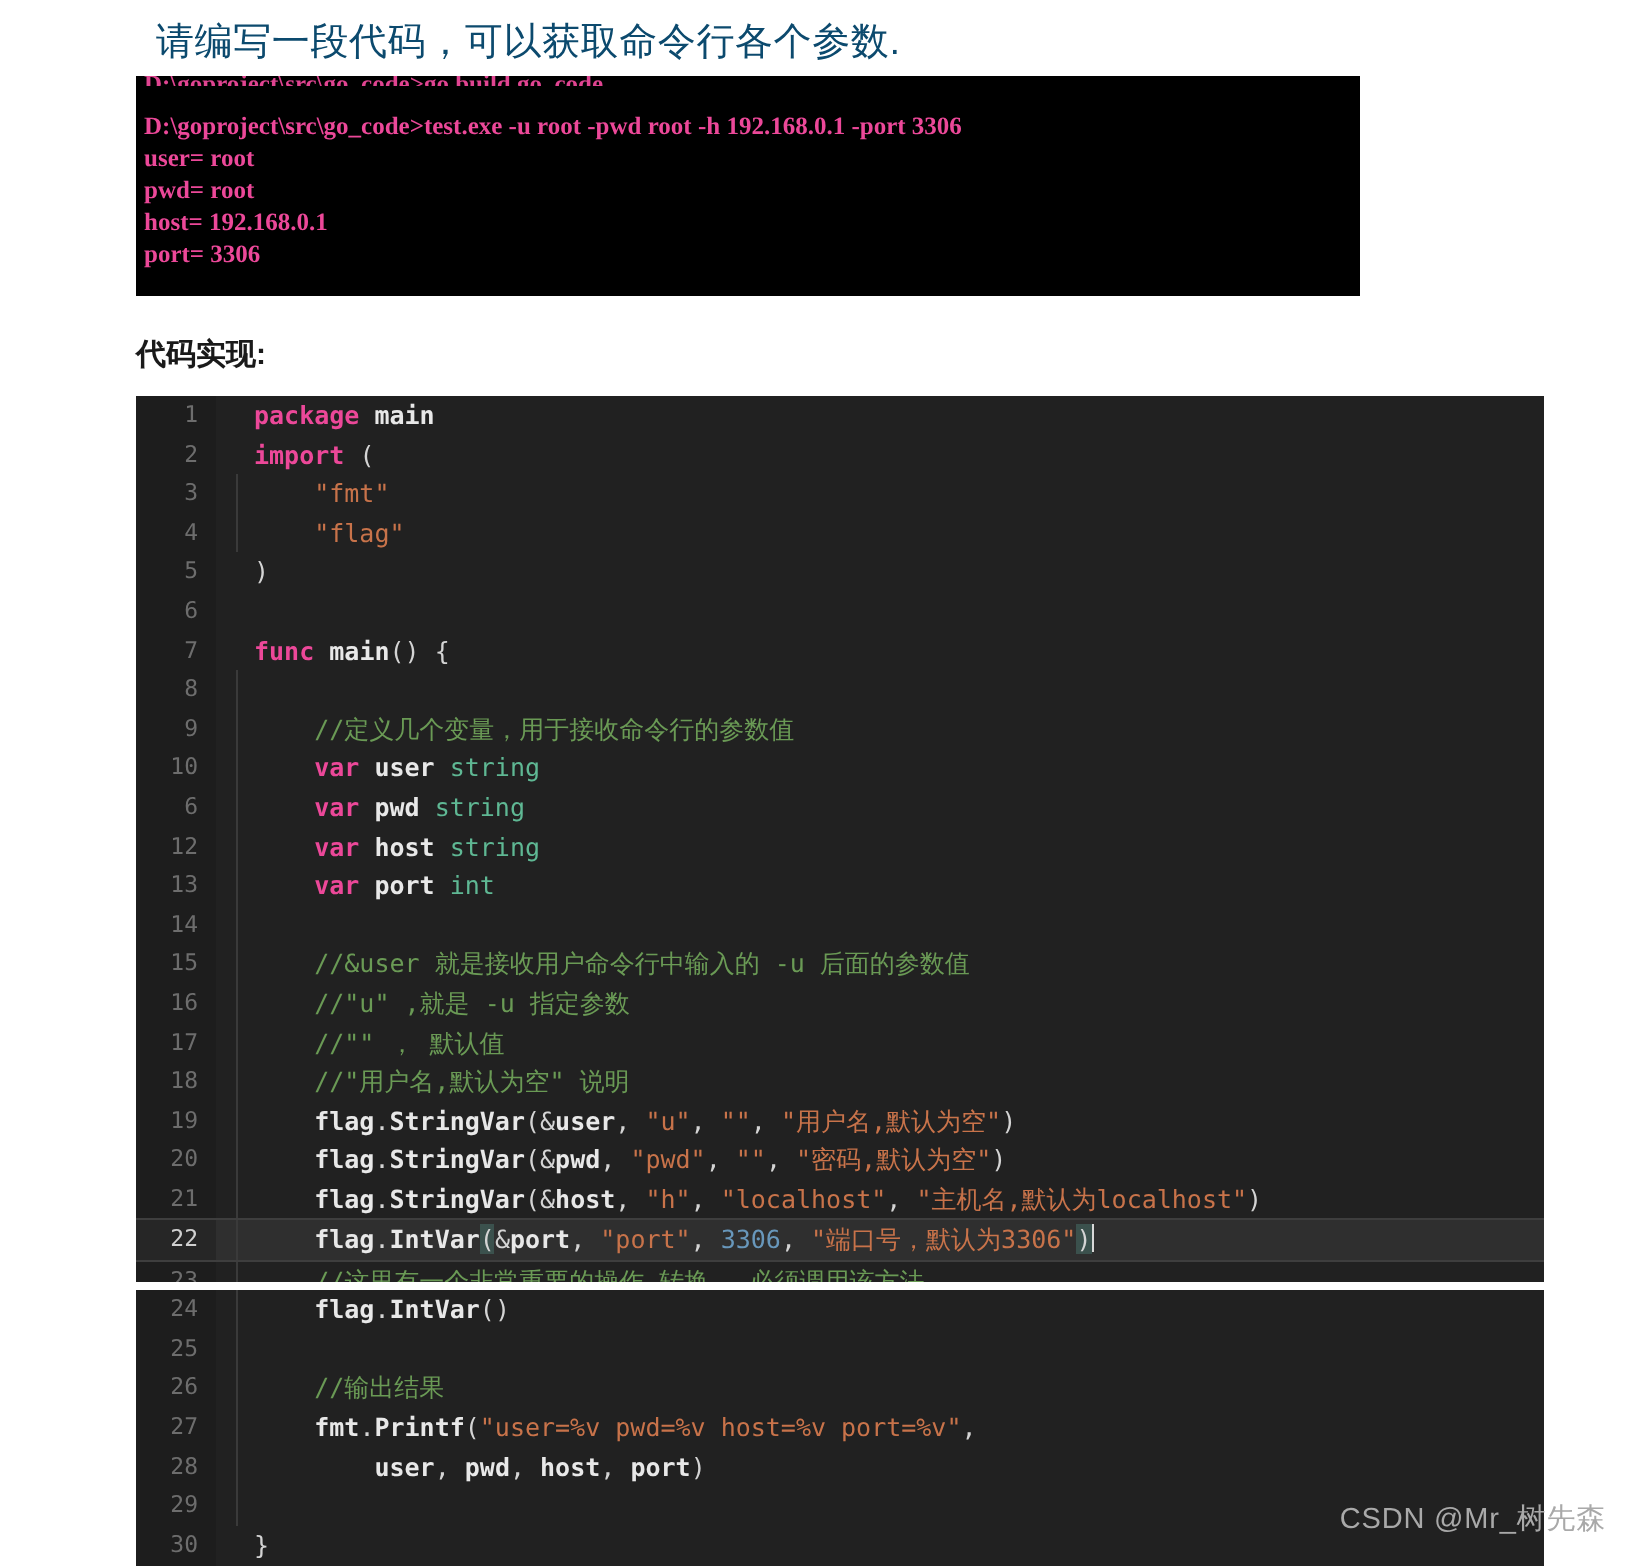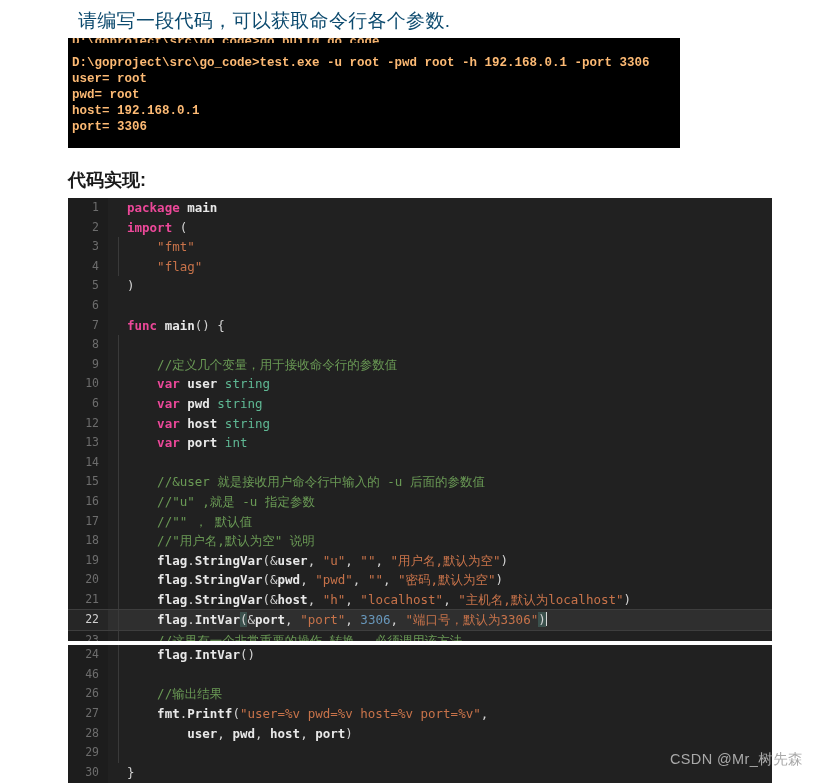--- a/index.html
+++ b/index.html
@@ -28,45 +28,45 @@
 
   
   .terminal {
     position: absolute;
     left: 68px;
     top: 38px;
     width: 612px;
     height: 110px;
     background: #000000;
     overflow: hidden;
-    font-family: Liberation Mono, monospace;
+    font-family: Liberation Serif, serif;
     font-size: 12.5px;
     line-height: 16px;
-    color: #fdba74;
+    color: #ec4899;
     font-weight: bold;
   }
   .terminal .tline {
     white-space: pre;
     padding-left: 4px;
   }
   .terminal .clipped {
     height: 9px;
     overflow: hidden;
     line-height: 16px;
     margin-top: -4px;
     opacity: 0.95;
   }
   .terminal .spacer { height: 12px; }
 
   
   .section-heading {
     position: absolute;
     left: 68px;
     top: 168px;
-    font-size: 18px;
+    font-size: 15px;
     font-weight: bold;
     color: #1a1a1a;
     white-space: nowrap;
   }
 
   
   .code-panel {
     position: absolute;
     background: #212121;
     overflow: hidden;
@@ -296,21 +296,21 @@
     </div>
   </div>
 
 <div class="code-panel" id="code-panel-bottom">
     <div class="code-row">
       <div class="gutter">24</div>
       <div class="indent-guide"></div>
       <div class="code-text">    <span class="fn">flag</span><span class="pln">.</span><span class="fn">IntVar</span><span class="pln">(</span><span class="pln">)</span></div>
     </div>
     <div class="code-row">
-      <div class="gutter">46</div>
+      <div class="gutter">25</div>
       <div class="indent-guide"></div>
       <div class="code-text">&nbsp;</div>
     </div>
     <div class="code-row">
       <div class="gutter">26</div>
       <div class="indent-guide"></div>
       <div class="code-text">    <span class="cmt">//输出结果</span></div>
     </div>
     <div class="code-row">
       <div class="gutter">27</div>

